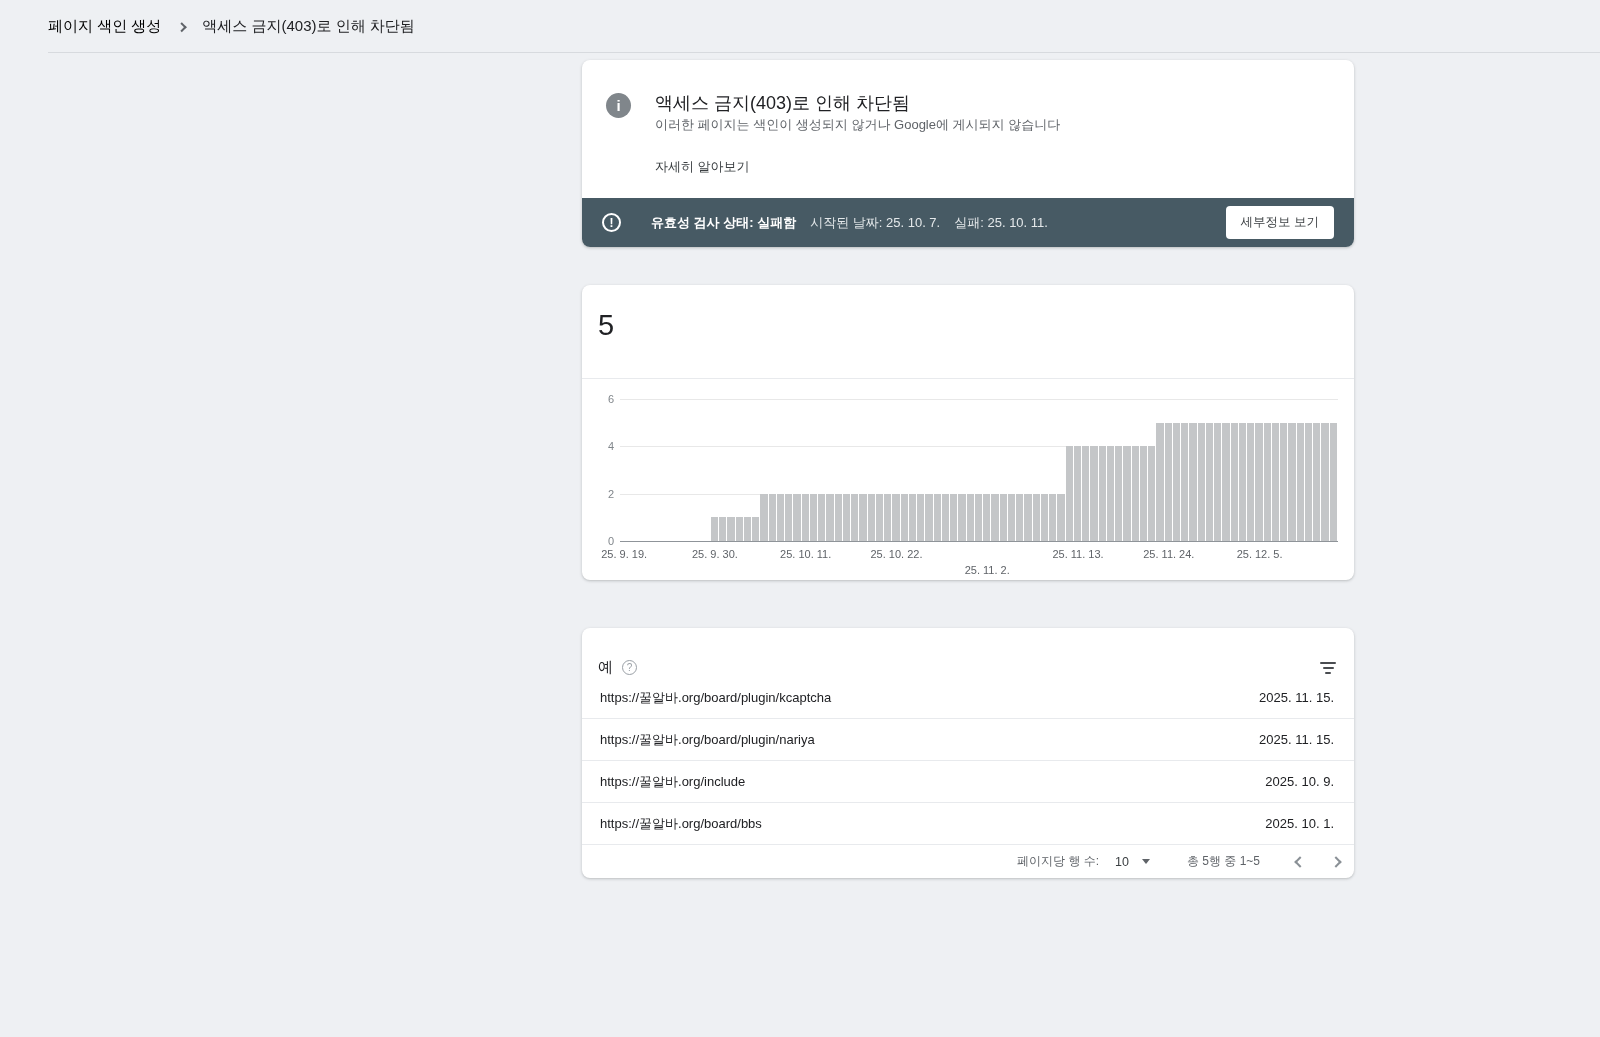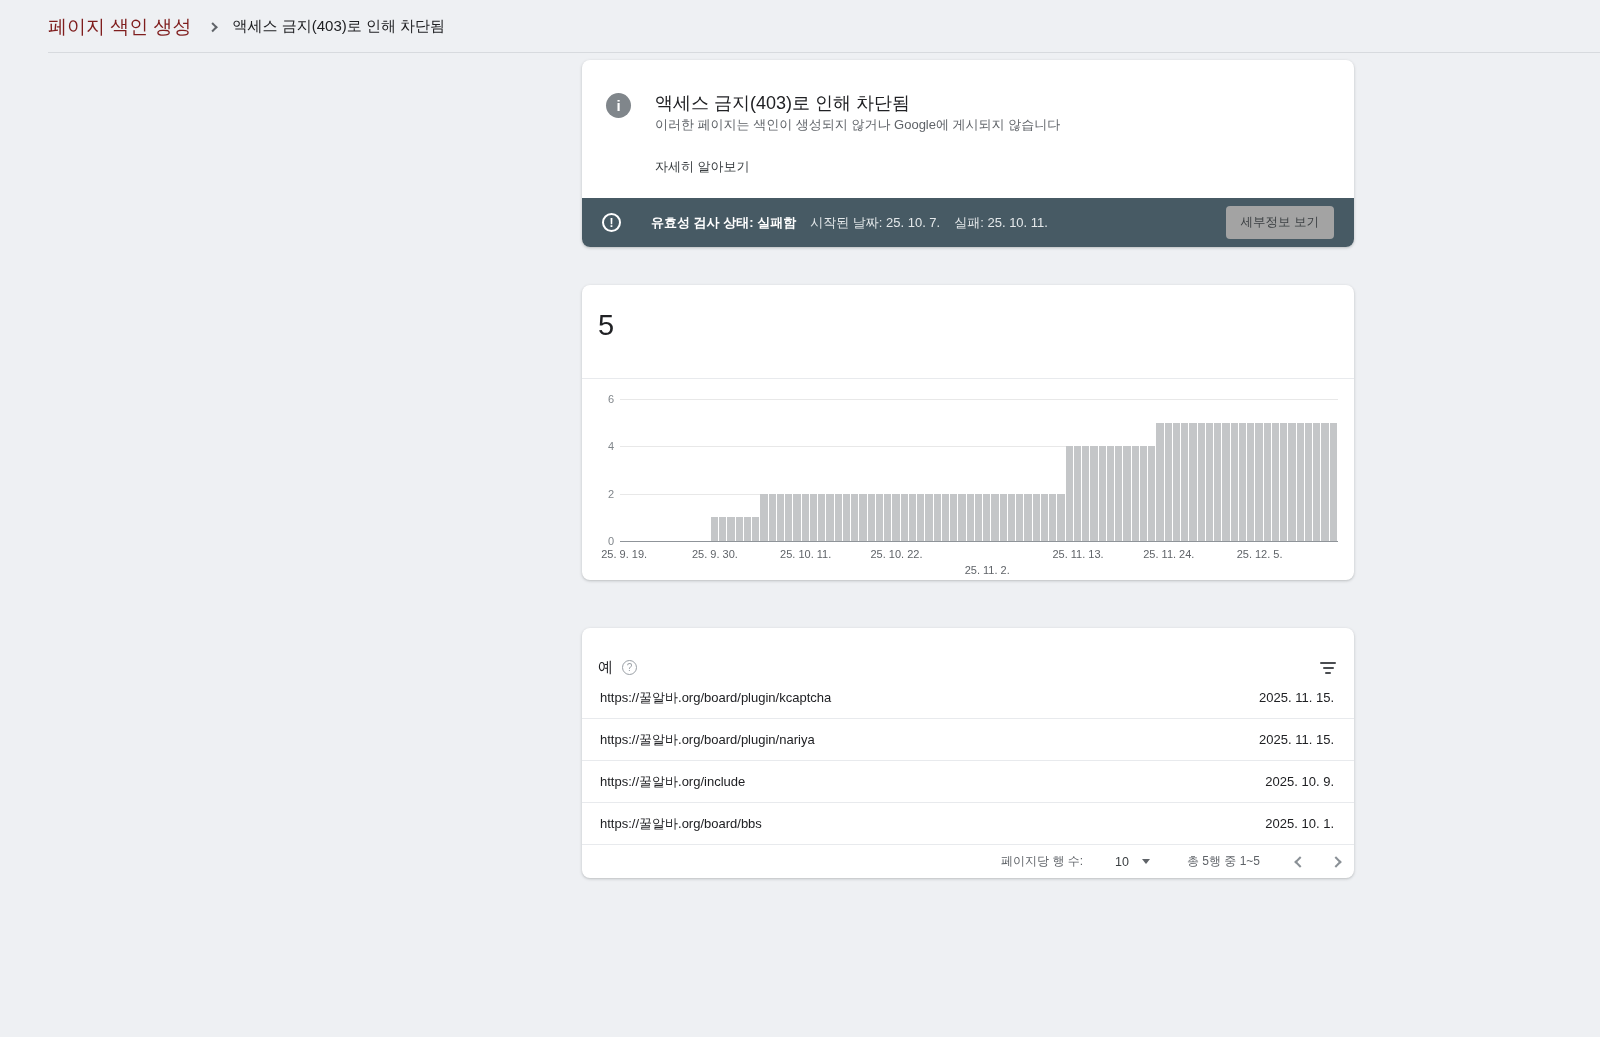--- a/index.html
+++ b/index.html
@@ -8,21 +8,21 @@
     font-family:"Liberation Sans", sans-serif;
     background:#eef0f3;
     color:#202124;
     overflow:hidden;
   }
   .page { width:1600px; height:1037px; position:relative; }
 
   
   .topbar { height:53px; position:relative; display:flex; align-items:center; padding-left:48px; }
   .topbar-divider { position:absolute; left:48px; right:0; bottom:0; height:1px; background:#d7dade; }
-  .crumb-parent { font-size:19px; color:#7f1d1d; cursor:pointer; }
+  .crumb-parent { font-size:15px; color:#000000; cursor:pointer; }
   .crumb-current { font-size:15px; color:#202124; }
   .crumb-chev {
     display:inline-block; width:7px; height:7px; margin:0 16px 0 18px;
     border-top:2px solid #5f6368; border-right:2px solid #5f6368;
     transform:rotate(45deg) translateY(1px);
   }
 
   
   .content { position:absolute; left:582px; top:60px; width:772px; }
   .card {
@@ -46,21 +46,21 @@
     padding:0 20px; color:#fff;
   }
   .error-icon {
     flex:0 0 auto; width:19px; height:19px; border-radius:50%; border:2px solid #fff;
     display:flex; align-items:center; justify-content:center;
     font-size:12px; font-weight:700; color:#fff;
   }
   .val-status { font-size:13px; font-weight:700; margin-left:30px; }
   .val-date { font-size:13px; color:#e4e8ea; margin-left:14px; }
   .details-btn {
-    margin-left:auto; background:#a3a3a3; color:#3c4043; border:none; border-radius:4px;
+    margin-left:auto; background:#ffffff; color:#3c4043; border:none; border-radius:4px;
     font-size:12.5px; font-weight:500; padding:8px 15px; cursor:pointer;
     font-family:"Liberation Sans", sans-serif;
   }
 
   
   .chart-card { margin-top:38px; }
   .metric-block { padding:17px 16px 0 16px; height:94px; border-bottom:1px solid #e8eaed; }
   .metric-label { font-size:13px; color:#3c4043; }
   .metric-value { font-size:29px; color:#202124; margin-top:7px; }
   .chart-wrap { position:relative; padding:20px 16px 14px 16px; }
@@ -98,21 +98,21 @@
   .trow {
     display:flex; align-items:center; justify-content:space-between;
     height:42px; padding:0 20px 0 18px; border-bottom:1px solid #e8eaed; cursor:pointer;
   }
   .cell-url { font-size:13px; color:#202124; }
   .cell-date { font-size:13px; color:#202124; }
   .tfooter {
     display:flex; align-items:center; justify-content:flex-end;
     height:33px; padding:0 14px 0 16px; font-size:12px; color:#5f6368;
   }
-  .rpp-select { display:flex; align-items:center; margin-left:32px; cursor:pointer; }
+  .rpp-select { display:flex; align-items:center; margin-left:16px; cursor:pointer; }
   .rpp-value { font-size:12.5px; color:#3c4043; }
   .dd-arrow {
     width:0; height:0; margin-left:13px;
     border-left:4.5px solid transparent; border-right:4.5px solid transparent;
     border-top:5px solid #5f6368;
   }
   .range-label { margin-left:37px; }
   .pg-chev {
     display:inline-block; width:8px; height:8px; cursor:default;
   }

